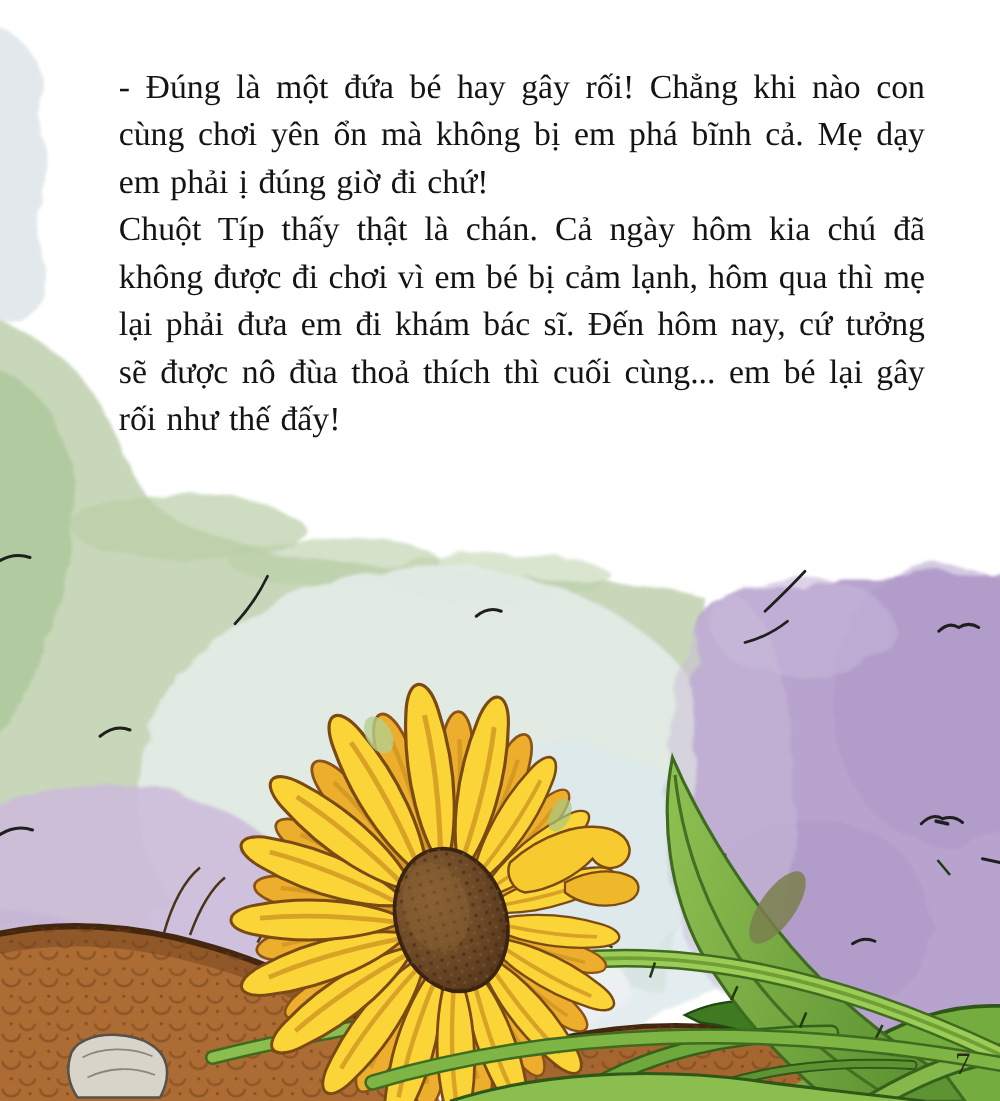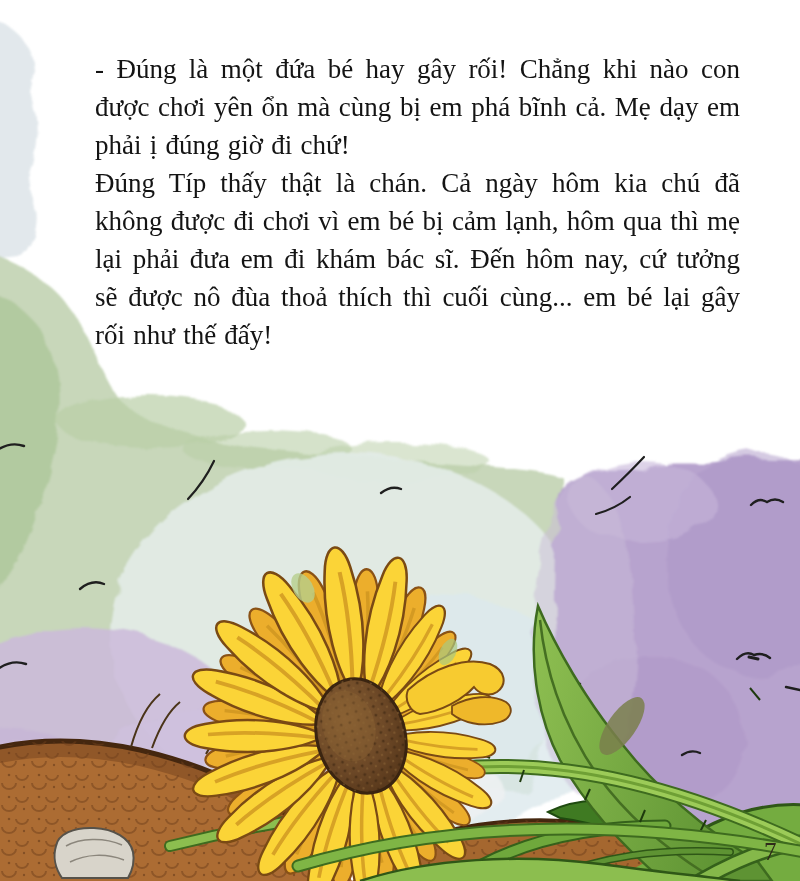--- a/index.html
+++ b/index.html
@@ -207,18 +207,18 @@
       <path d="M540,881 C600,856 660,848 730,852" stroke="#2f5717" stroke-width="8"></path>
       <path d="M540,881 C600,856 660,848 730,852" stroke="#5e9333" stroke-width="5"></path>
     </g>
     <g>
       <path d="M360,881 C430,858 520,854 600,864 C660,872 700,876 740,881 Z" fill="#8cbe4f"></path>
       <path d="M360,881 C430,858 520,854 600,864 C660,872 700,876 740,881" fill="none" stroke="#2f5717" stroke-width="2.5"></path>
     </g>
   </svg>
 
   <div class="story">
-    <p>- Đúng là một đứa bé hay gây rối! Chẳng khi nào con được chơi yên ổn mà cùng bị em phá bĩnh cả. Mẹ dạy em phải ị đúng giờ đi chứ!</p>
-    <p>Đúng Típ thấy thật là chán. Cả ngày hôm kia chú đã không được đi chơi vì em bé bị cảm lạnh, hôm qua thì mẹ lại phải đưa em đi khám bác sĩ. Đến hôm nay, cứ tưởng sẽ được nô đùa thoả thích thì cuối cùng... em bé lại gây rối như thế đấy!</p>
+    <p>- Đúng là một đứa bé hay gây rối! Chẳng khi nào con cùng chơi yên ổn mà không bị em phá bĩnh cả. Mẹ dạy em phải ị đúng giờ đi chứ!</p>
+    <p>Chuột Típ thấy thật là chán. Cả ngày hôm kia chú đã không được đi chơi vì em bé bị cảm lạnh, hôm qua thì mẹ lại phải đưa em đi khám bác sĩ. Đến hôm nay, cứ tưởng sẽ được nô đùa thoả thích thì cuối cùng... em bé lại gây rối như thế đấy!</p>
   </div>
 
   <span class="pagenum">7</span>
 </div>
 
 </body></html>

